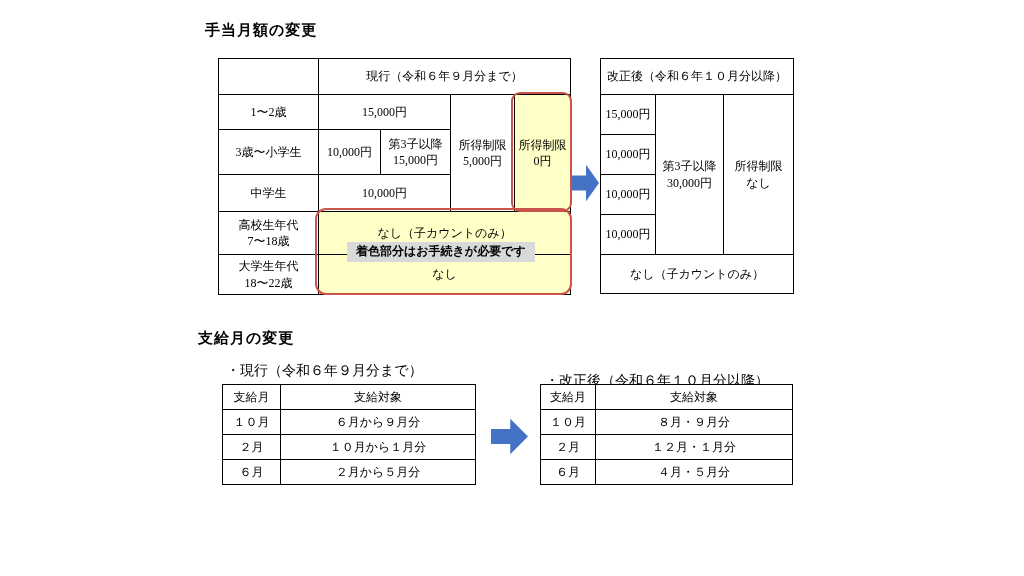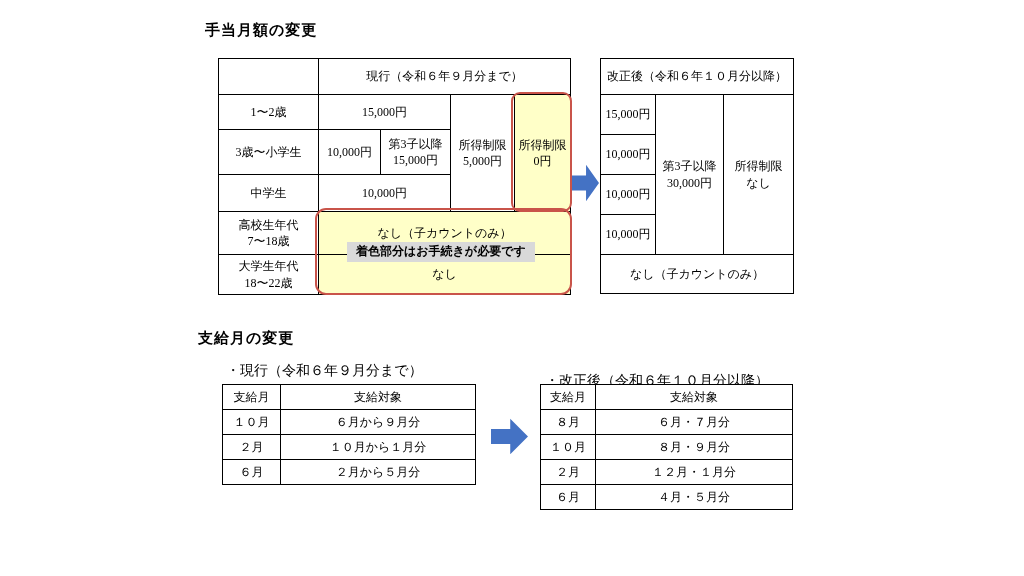--- a/index.html
+++ b/index.html
@@ -171,24 +171,20 @@
     <colgroup>
         <col style="width:55px">
         <col style="width:197px">
       </colgroup>
     <tbody>
       <tr style="height:25px">
         <th>支給月</th>
         <th>支給対象</th>
       </tr>
       <tr style="height:25px">
-        <td class="left">８月</td>
-        <td class="left">６月・７月分</td>
-      </tr>
-      <tr style="height:25px">
         <td class="left">１０月</td>
         <td class="left">８月・９月分</td>
       </tr>
       <tr style="height:25px">
         <td class="left">２月</td>
         <td class="left">１２月・１月分</td>
       </tr>
       <tr style="height:25px">
         <td class="left">６月</td>
         <td class="left">４月・５月分</td>

